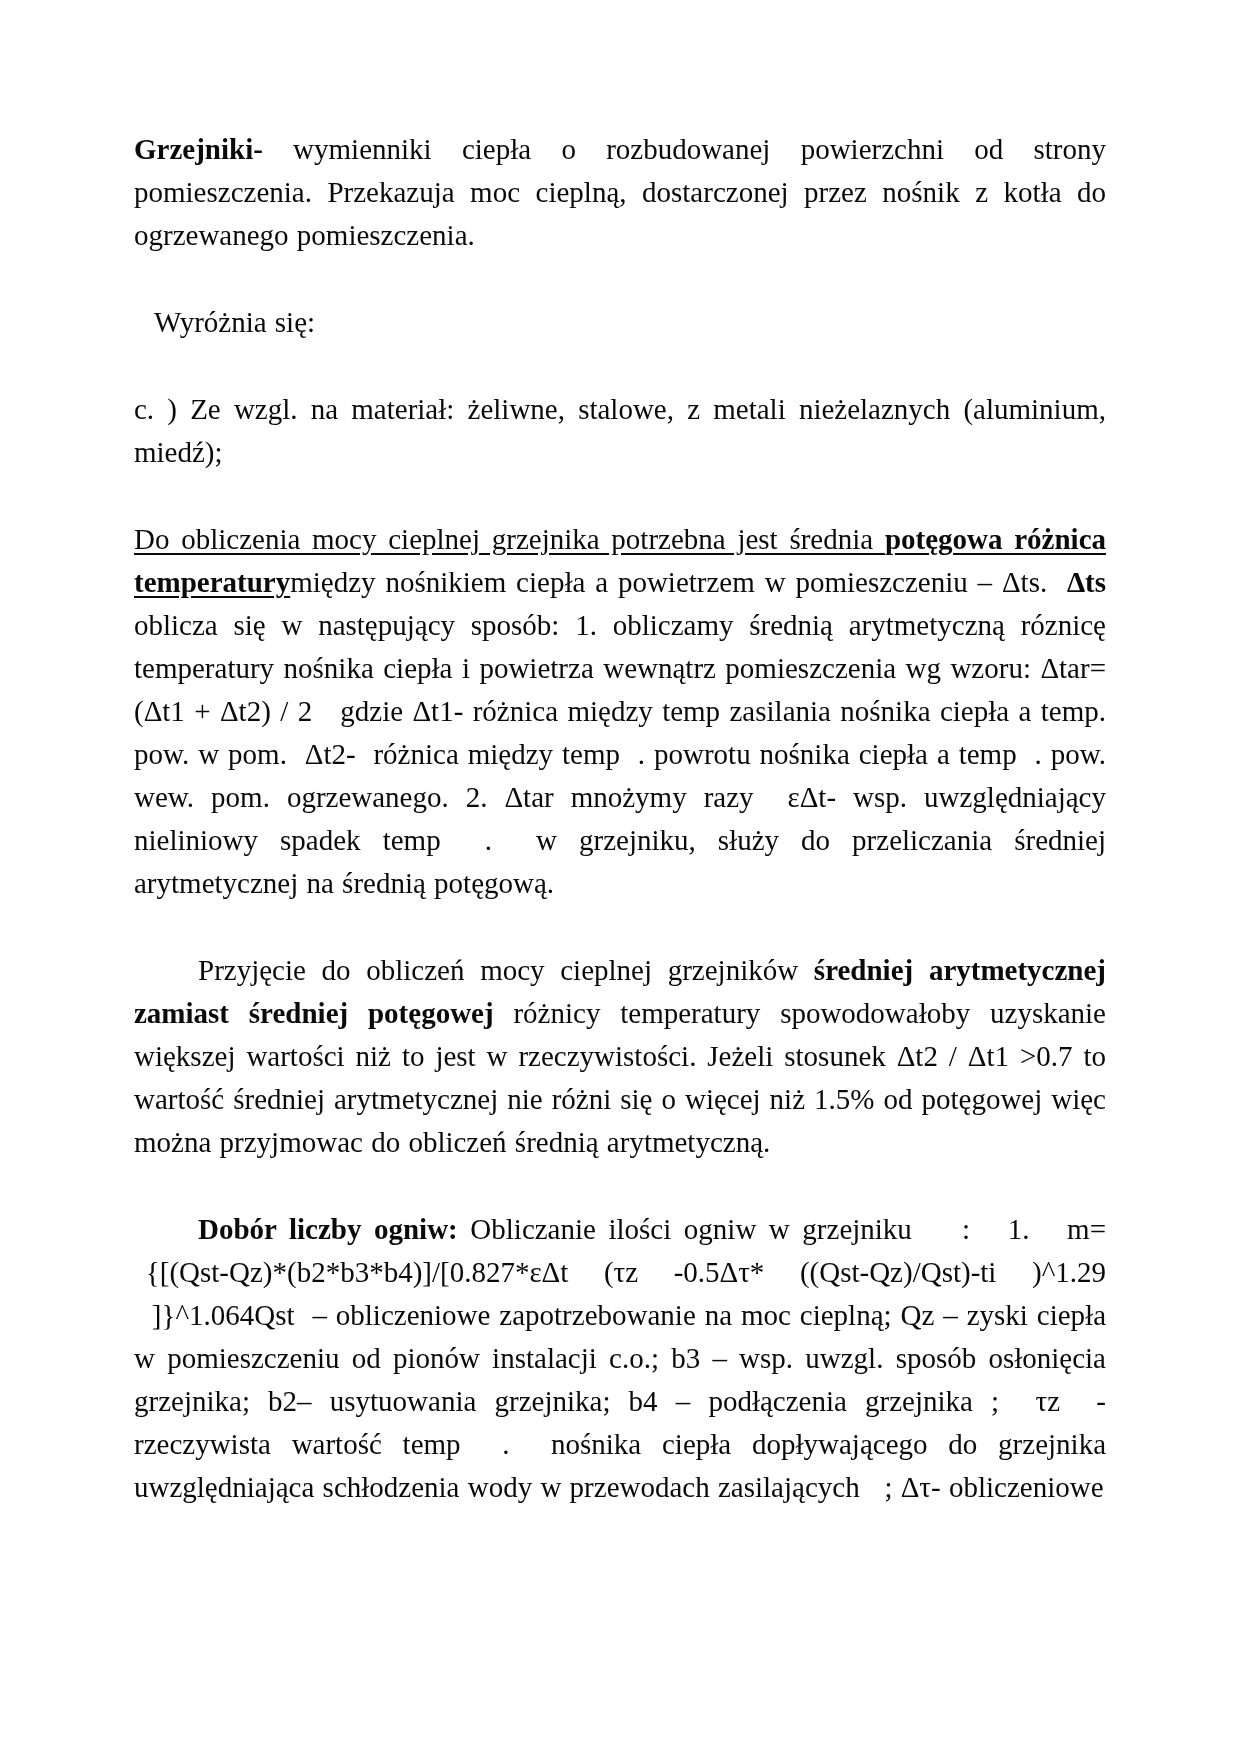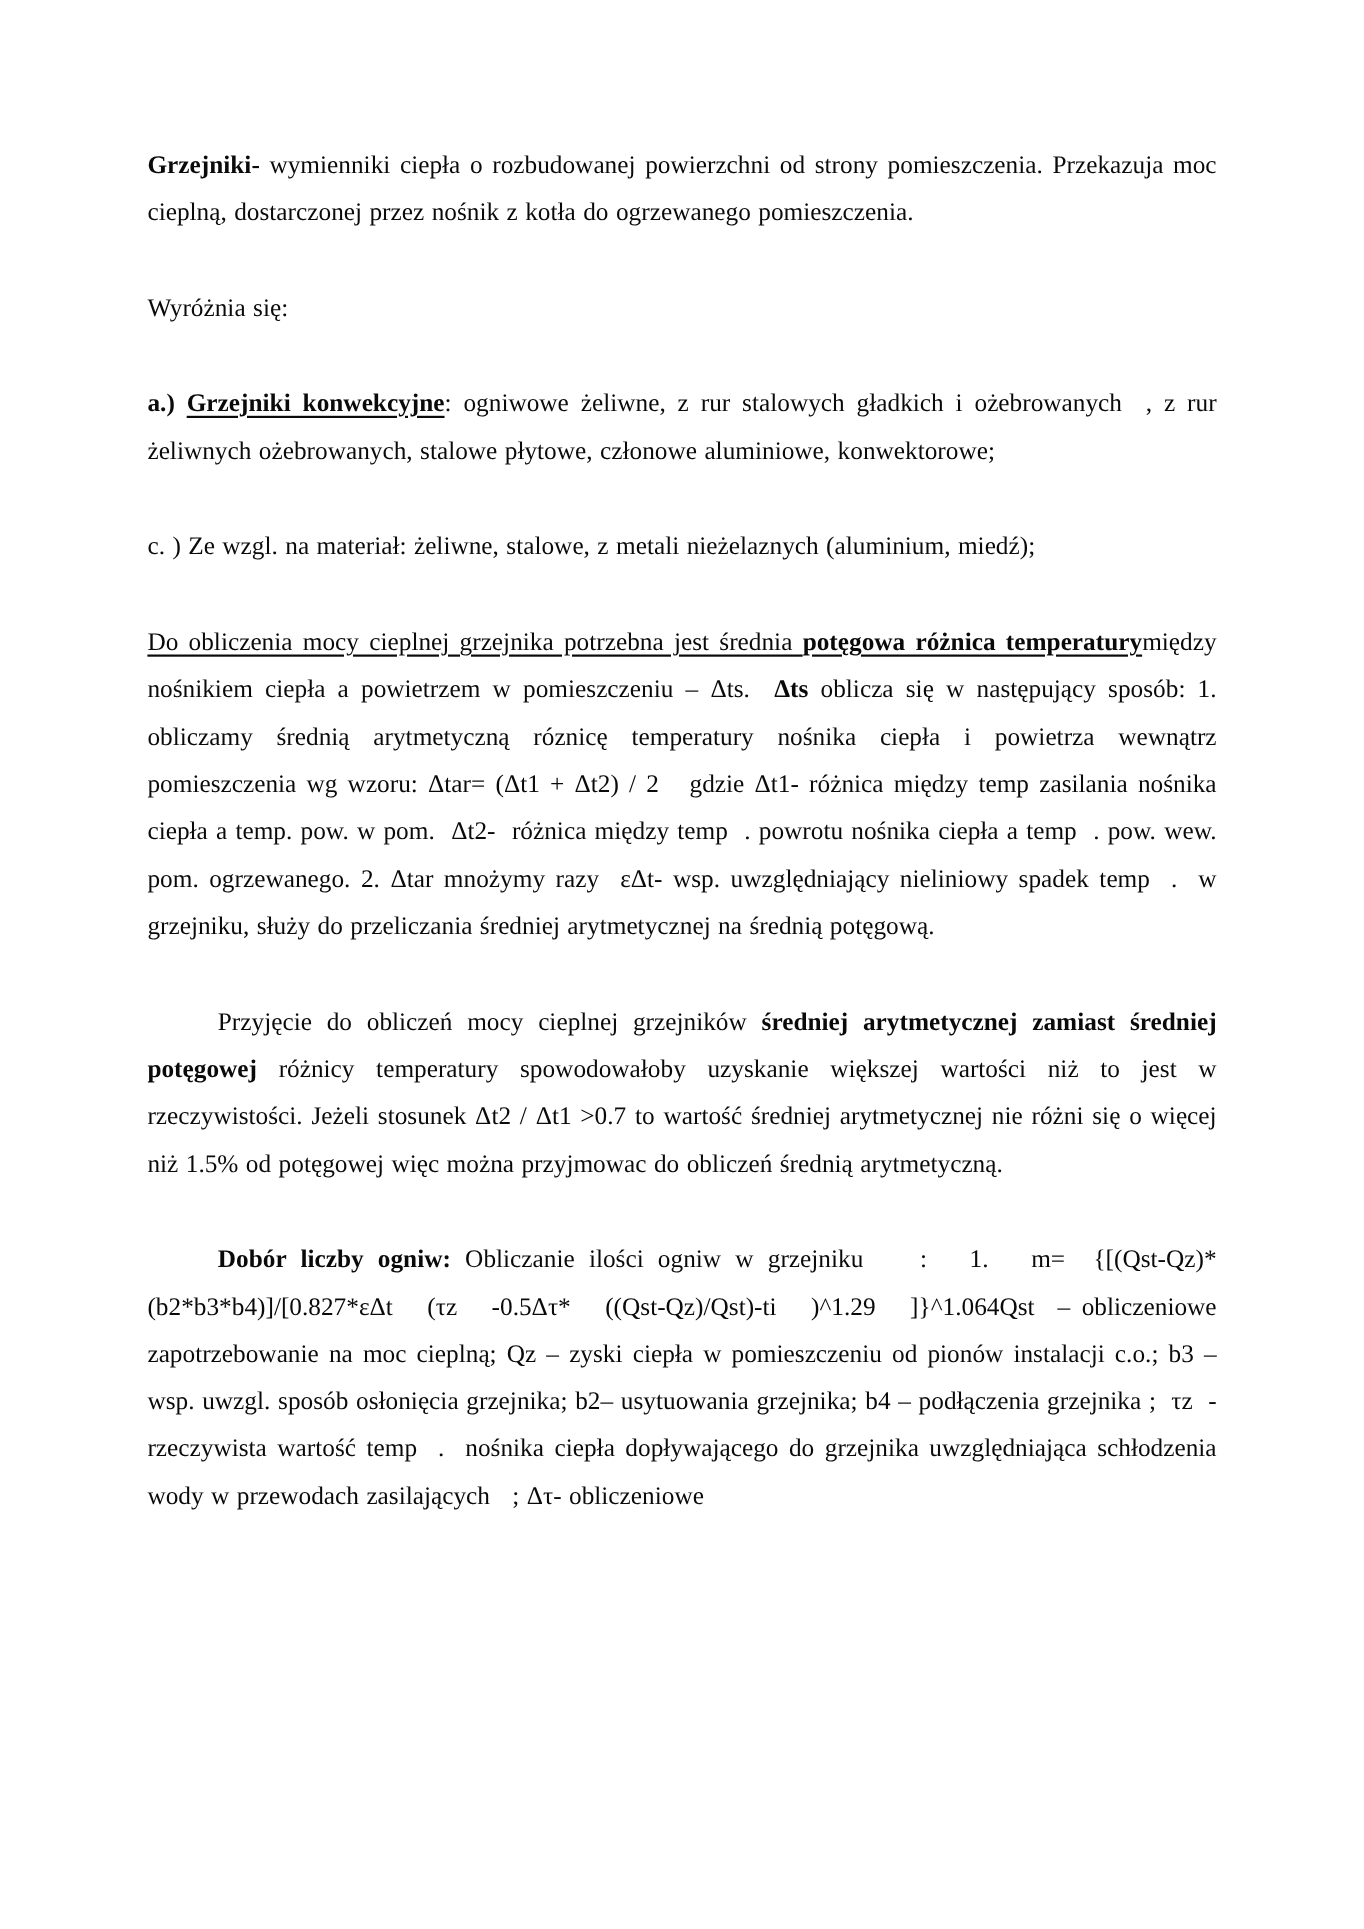--- a/index.html
+++ b/index.html
@@ -9,42 +9,41 @@
   }
   .page {
     position: relative;
     width: 1240px;
     height: 1754px;
     box-sizing: border-box;
     background: #ffffff;
     padding: 128px 134px 0 134px;
     overflow: hidden;
     font-family: "Liberation Serif", "DejaVu Serif", serif;
-    font-size: 23px;
+    font-size: 29px;
     line-height: 43px;
     color: #0a0a0a;
     -webkit-font-smoothing: antialiased;
   }
   .para {
     margin: 0 0 44px 0;
     text-align: justify;
     word-spacing: 1px;
   }
-  .para.no-justify { text-align: left; }
+  .para.no-justify { text-align: left; margin-left: 20px; }
   .para.indent { text-indent: 64px; }
   .b { font-weight: bold; }
   .u { text-decoration: underline; text-underline-offset: 4px; }
   .b.u { text-decoration-thickness: 2px; }
 </style>
 </head>
 <body>
 
 <div class="page">
   <div>
       <p class="para"><span class="b">Grzejniki-</span><span> wymienniki ciepła o rozbudowanej powierzchni od strony pomieszczenia. Przekazuja moc cieplną, dostarczonej przez nośnik z kotła do ogrzewanego pomieszczenia.</span></p>
       <p class="para no-justify"><span>Wyróżnia się:</span></p>
-      <p class="para"><span class="b">a.) </span><span class="b u">Grzejniki konwekcyjne</span><span>: ogniwowe żeliwne, z rur stalowych gładkich i ożebrowanych&nbsp;&nbsp;, z rur żeliwnych ożebrowanych, stalowe płytowe, członowe aluminiowe, konwektorowe;</span></p>
       <p class="para"><span>c. ) Ze wzgl. na materiał: żeliwne, stalowe, z metali nieżelaznych (aluminium, miedź);</span></p>
       <p class="para"><span class="u">Do obliczenia mocy cieplnej grzejnika potrzebna jest średnia </span><span class="b u">potęgowa różnica temperatury</span><span>między nośnikiem ciepła a powietrzem w pomieszczeniu – Δts. &nbsp;</span><span class="b">Δts</span><span> oblicza się w następujący sposób: 1. obliczamy średnią arytmetyczną róznicę temperatury nośnika ciepła i powietrza wewnątrz pomieszczenia wg wzoru: Δtar= (Δt1 + Δt2) / 2 &nbsp;&nbsp;gdzie Δt1- różnica między temp zasilania nośnika ciepła a temp. pow. w pom. &nbsp;Δt2- &nbsp;różnica między temp&nbsp;&nbsp;. powrotu nośnika ciepła a temp&nbsp;&nbsp;. pow. wew. pom. ogrzewanego. 2. Δtar mnożymy razy &nbsp;εΔt- wsp. uwzględniający nieliniowy spadek temp&nbsp;&nbsp;. &nbsp;w grzejniku, służy do przeliczania średniej arytmetycznej na średnią potęgową.</span></p>
       <p class="para indent"><span>Przyjęcie do obliczeń mocy cieplnej grzejników </span><span class="b">średniej arytmetycznej zamiast średniej potęgowej</span><span> różnicy temperatury spowodowałoby uzyskanie większej wartości niż to jest w rzeczywistości. Jeżeli stosunek Δt2 / Δt1 &gt;0.7 to wartość średniej arytmetycznej nie różni się o więcej niż 1.5% od potęgowej więc można przyjmowac do obliczeń średnią arytmetyczną.</span></p>
       <p class="para indent"><span class="b">Dobór liczby ogniw:</span><span> Obliczanie ilości ogniw w grzejniku &nbsp;&nbsp;&nbsp;: &nbsp;&nbsp;1. &nbsp;&nbsp;m= &nbsp;{[(Qst-Qz)*(b2*b3*b4)]/[0.827*εΔt &nbsp;&nbsp;(τz &nbsp;&nbsp;-0.5Δτ* &nbsp;&nbsp;((Qst-Qz)/Qst)-ti &nbsp;&nbsp;)^1.29 &nbsp;&nbsp;]}^1.064Qst &nbsp;– obliczeniowe zapotrzebowanie na moc cieplną; Qz – zyski ciepła w pomieszczeniu od pionów instalacji c.o.; b3 – wsp. uwzgl. sposób osłonięcia grzejnika; b2– usytuowania grzejnika; b4 – podłączenia grzejnika ; &nbsp;τz &nbsp;-rzeczywista wartość temp&nbsp;&nbsp;. &nbsp;nośnika ciepła dopływającego do grzejnika uwzględniająca schłodzenia wody w przewodach zasilających &nbsp;&nbsp;; Δτ- obliczeniowe</span></p>
     </div>
 </div>
 
 </body></html>

